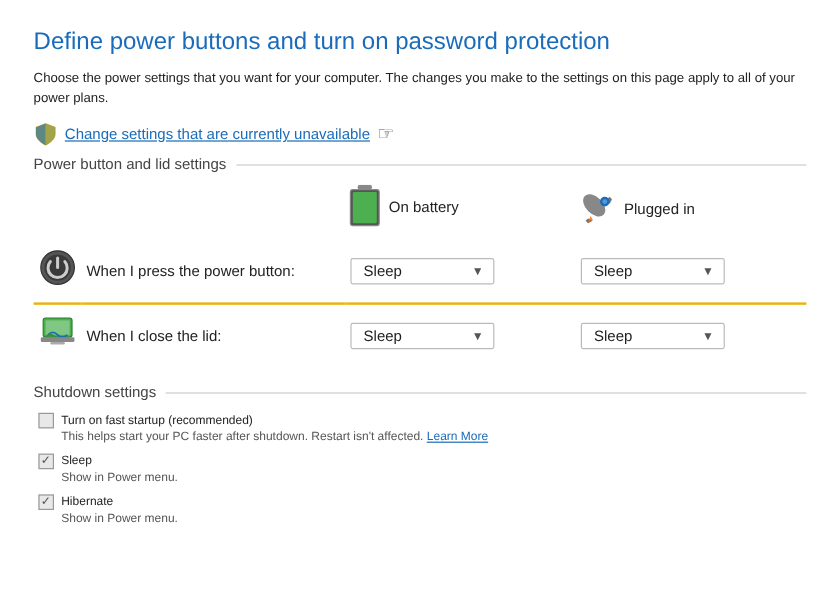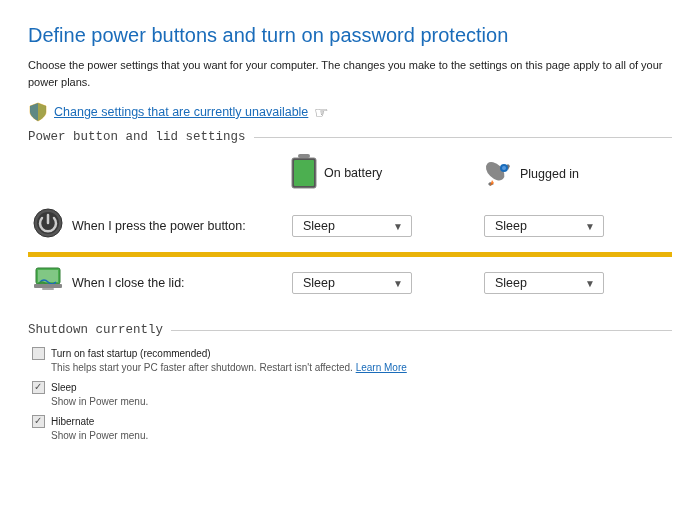--- a/index.html
+++ b/index.html
@@ -39,21 +39,20 @@
     }
     .cursor-hand {
       font-size: 16px;
       color: #555;
     }
     .section-header {
       display: flex;
       align-items: center;
       margin-bottom: 10px;
       margin-top: 4px;
-      font-family: Liberation Mono, monospace;
     }
     .section-header-text {
       font-size: 12.5px;
       color: #444;
       white-space: nowrap;
       padding-right: 8px;
     }
     .section-divider {
       flex: 1;
       height: 1px;
@@ -106,21 +105,21 @@
       cursor: pointer;
       justify-content: space-between;
       gap: 10px;
     }
     .dropdown-arrow {
       font-size: 10px;
       color: #555;
     }
     .power-row td {
       padding: 7px 4px;
-      border-bottom: 5px solid #eab308;
+      border-bottom: 2px solid #eab308;
     }
     .power-row:last-child td {
       border-bottom: none;
     }
     .shutdown-section {
       margin-top: 14px;
     }
     .shutdown-items {
       margin-top: 8px;
       margin-left: 4px;
@@ -280,21 +279,21 @@
           <span>Sleep</span>
           <span class="dropdown-arrow">▼</span>
         </div>
       </td>
     </tr>
   </tbody>
 </table>
 
 <div class="shutdown-section">
   <div class="section-header">
-    <span class="section-header-text">Shutdown currently</span>
+    <span class="section-header-text">Shutdown settings</span>
     <div class="section-divider"></div>
   </div>
 
   <div class="shutdown-items">
 
     <div class="shutdown-item">
       <div class="shutdown-item-header">
         <div class="checkbox"></div>
         <span class="shutdown-item-label">Turn on fast startup (recommended)</span>
       </div>

